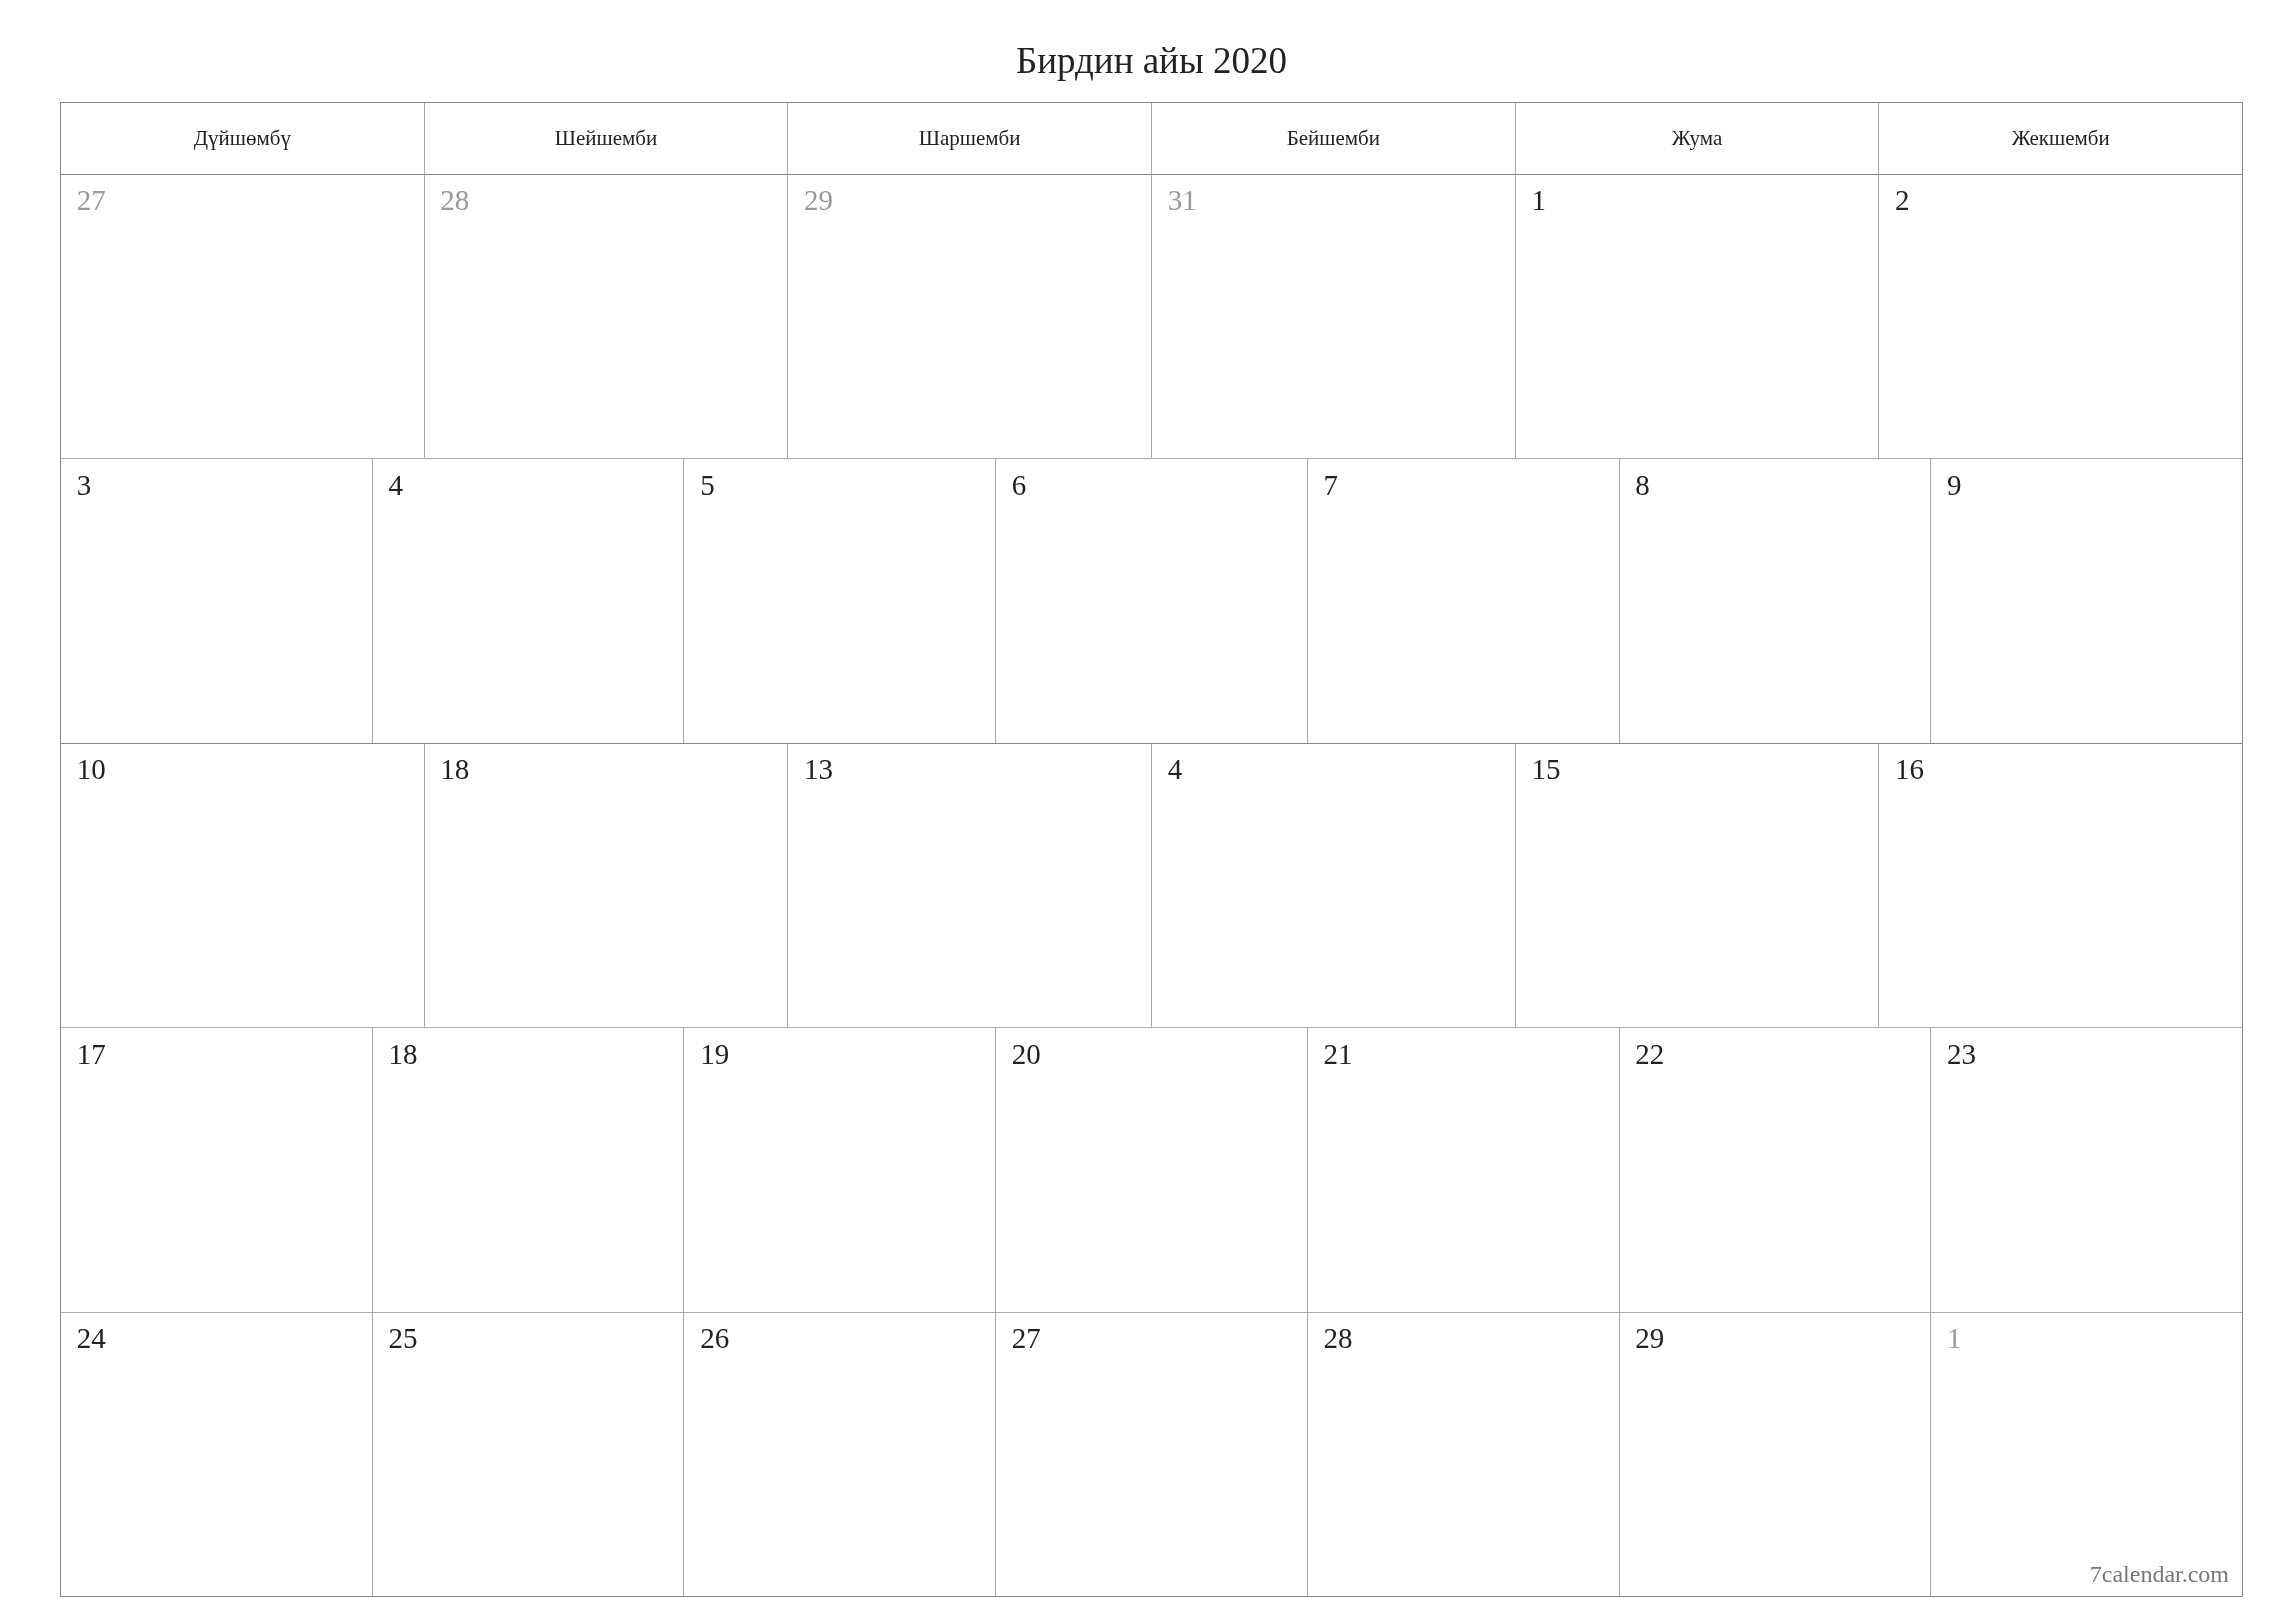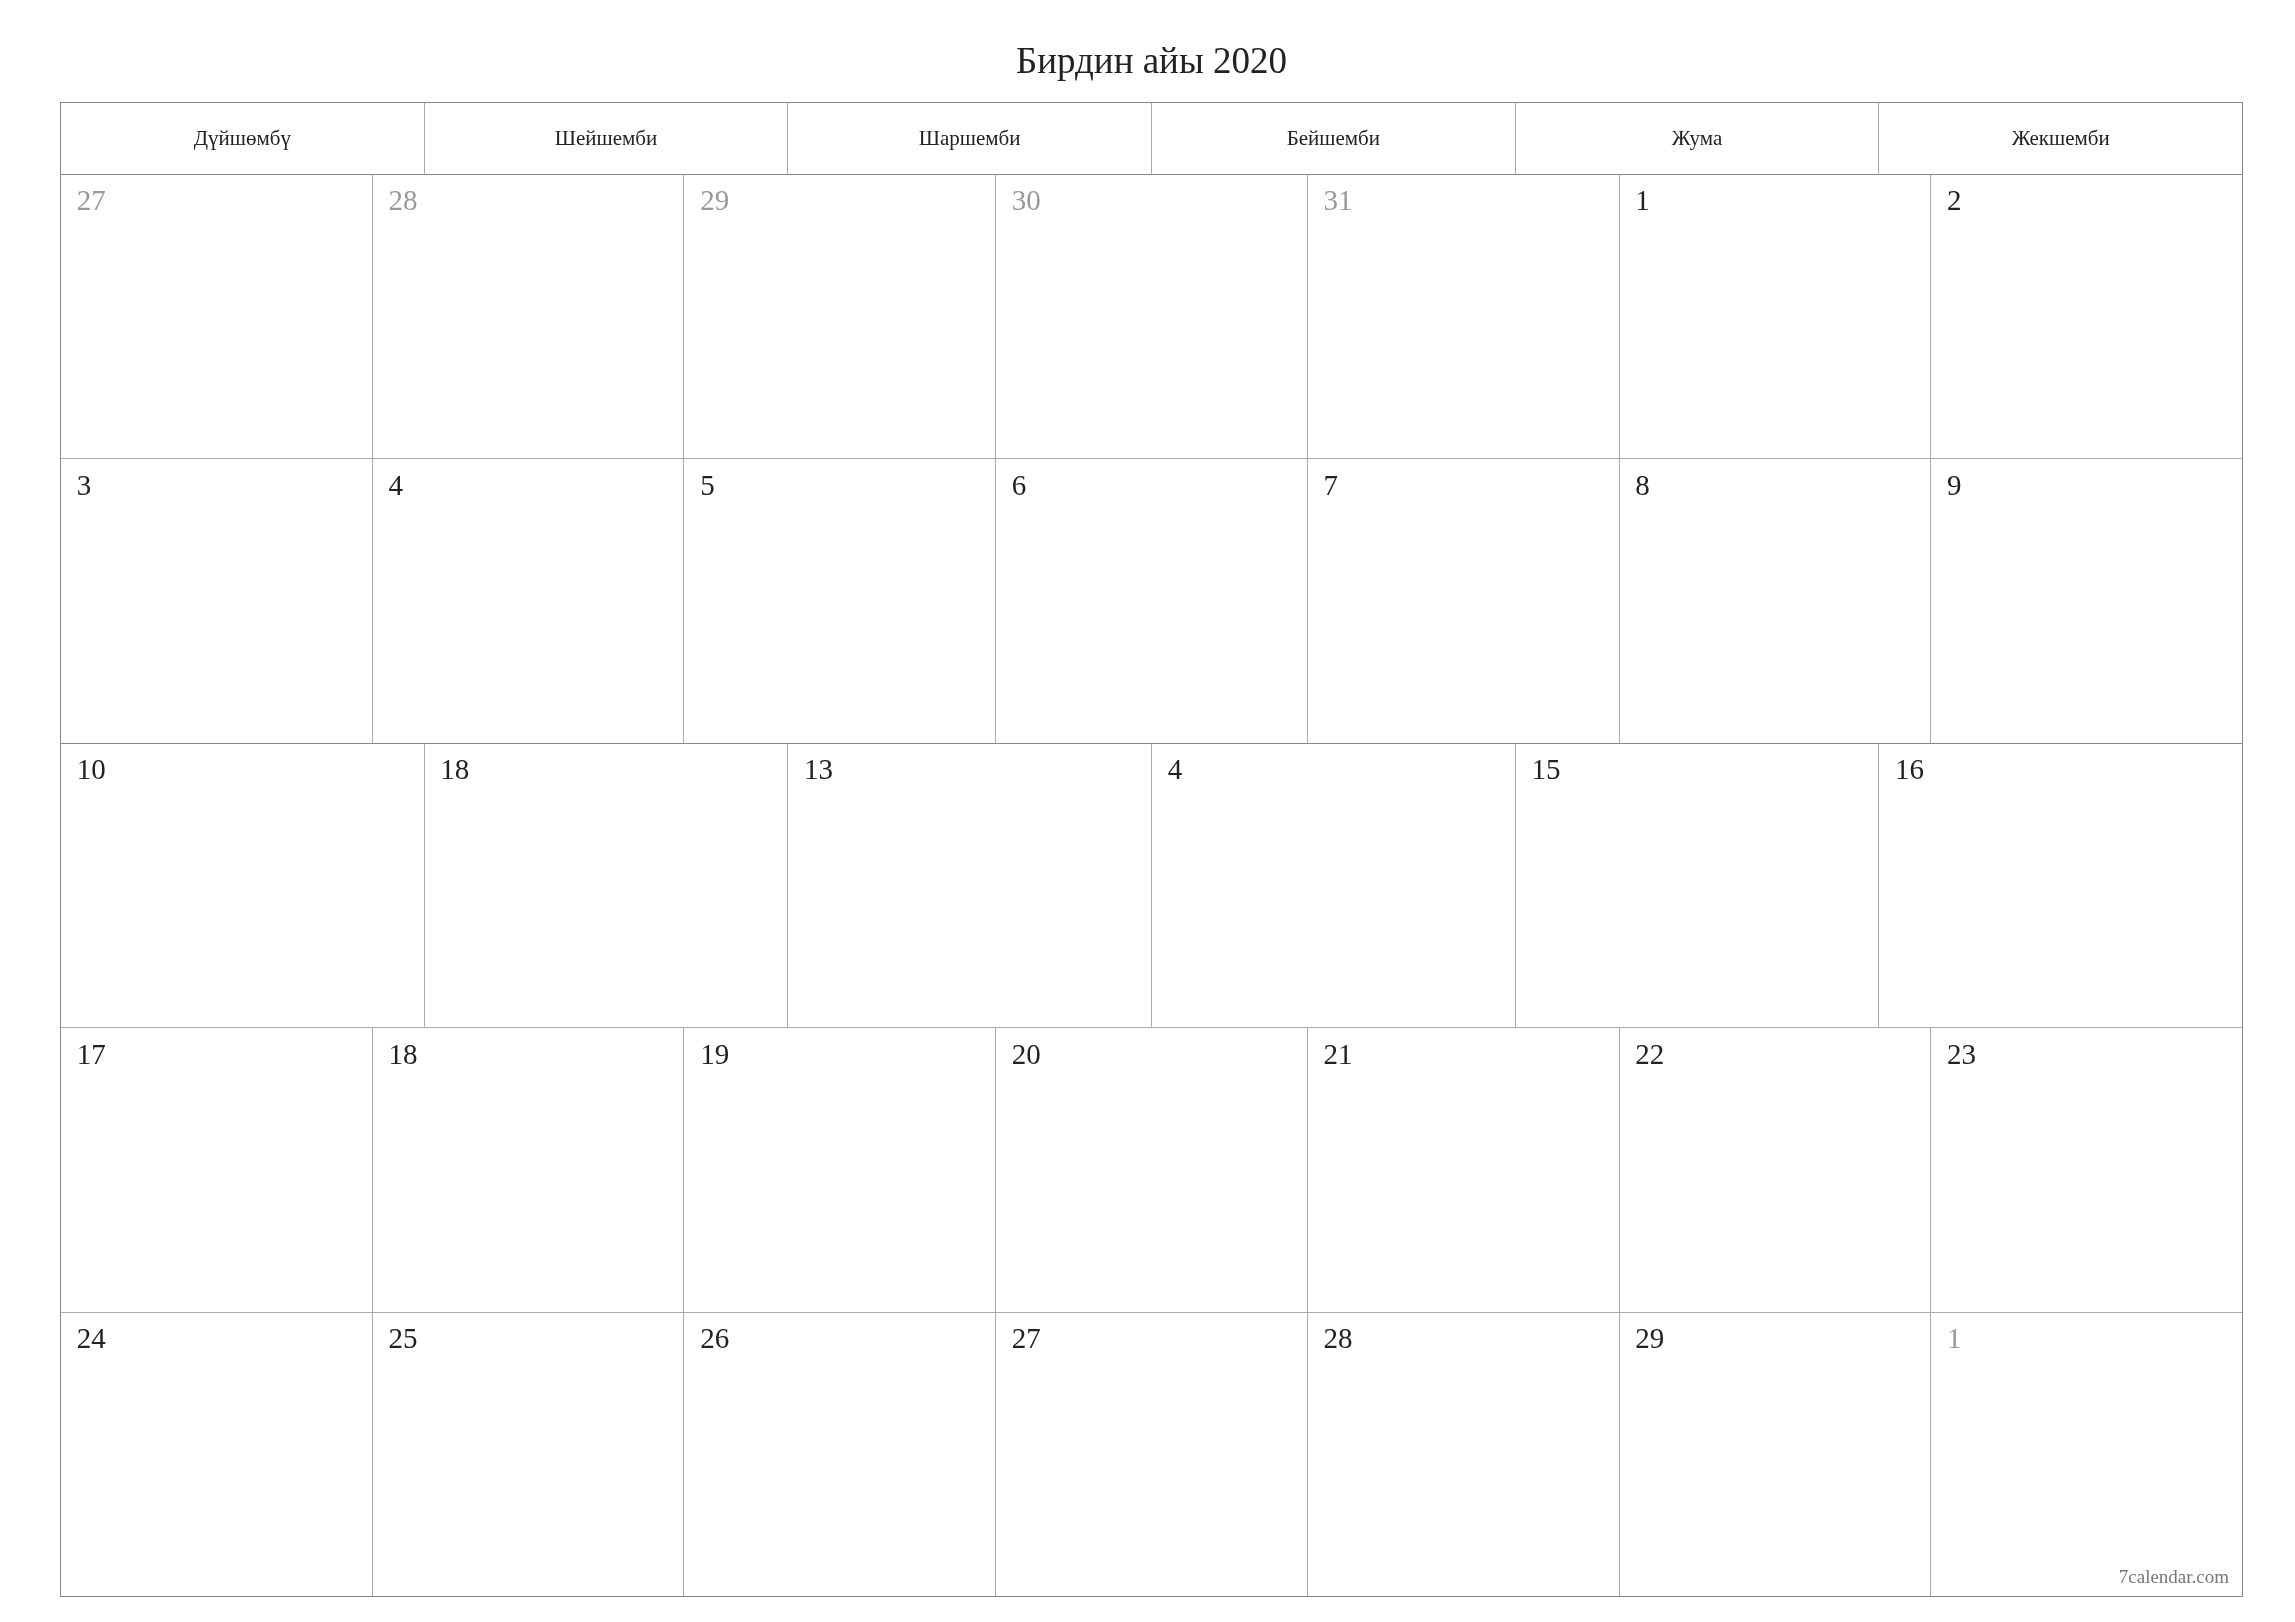--- a/index.html
+++ b/index.html
@@ -68,21 +68,21 @@
   .day-num {
     font-size: 29px;
     color: #222;
     line-height: 1;
   }
   .day-num.muted { color: #999; }
   .footer {
     position: absolute;
     right: 13px;
     bottom: 7.9px;
-    font-size: 19px;
+    font-size: 24px;
     color: #777;
     font-family: "Times New Roman", Times, serif;
   }
 </style>
 </head>
 <body>
 
 <div class="wrap">
   <div class="title">Бирдин айы 2020</div>
 
@@ -100,23 +100,20 @@
           <div class="day-cell">
             <div class="day-num muted">27</div>
           </div>
           <div class="day-cell">
             <div class="day-num muted">28</div>
           </div>
           <div class="day-cell">
             <div class="day-num muted">29</div>
           </div>
           <div class="day-cell">
-            <div class="day-num muted">30</div>
-          </div>
-          <div class="day-cell">
             <div class="day-num muted">31</div>
           </div>
           <div class="day-cell">
             <div class="day-num">1</div>
           </div>
           <div class="day-cell">
             <div class="day-num">2</div>
           </div>
         </div>
         <div class="week-row">

